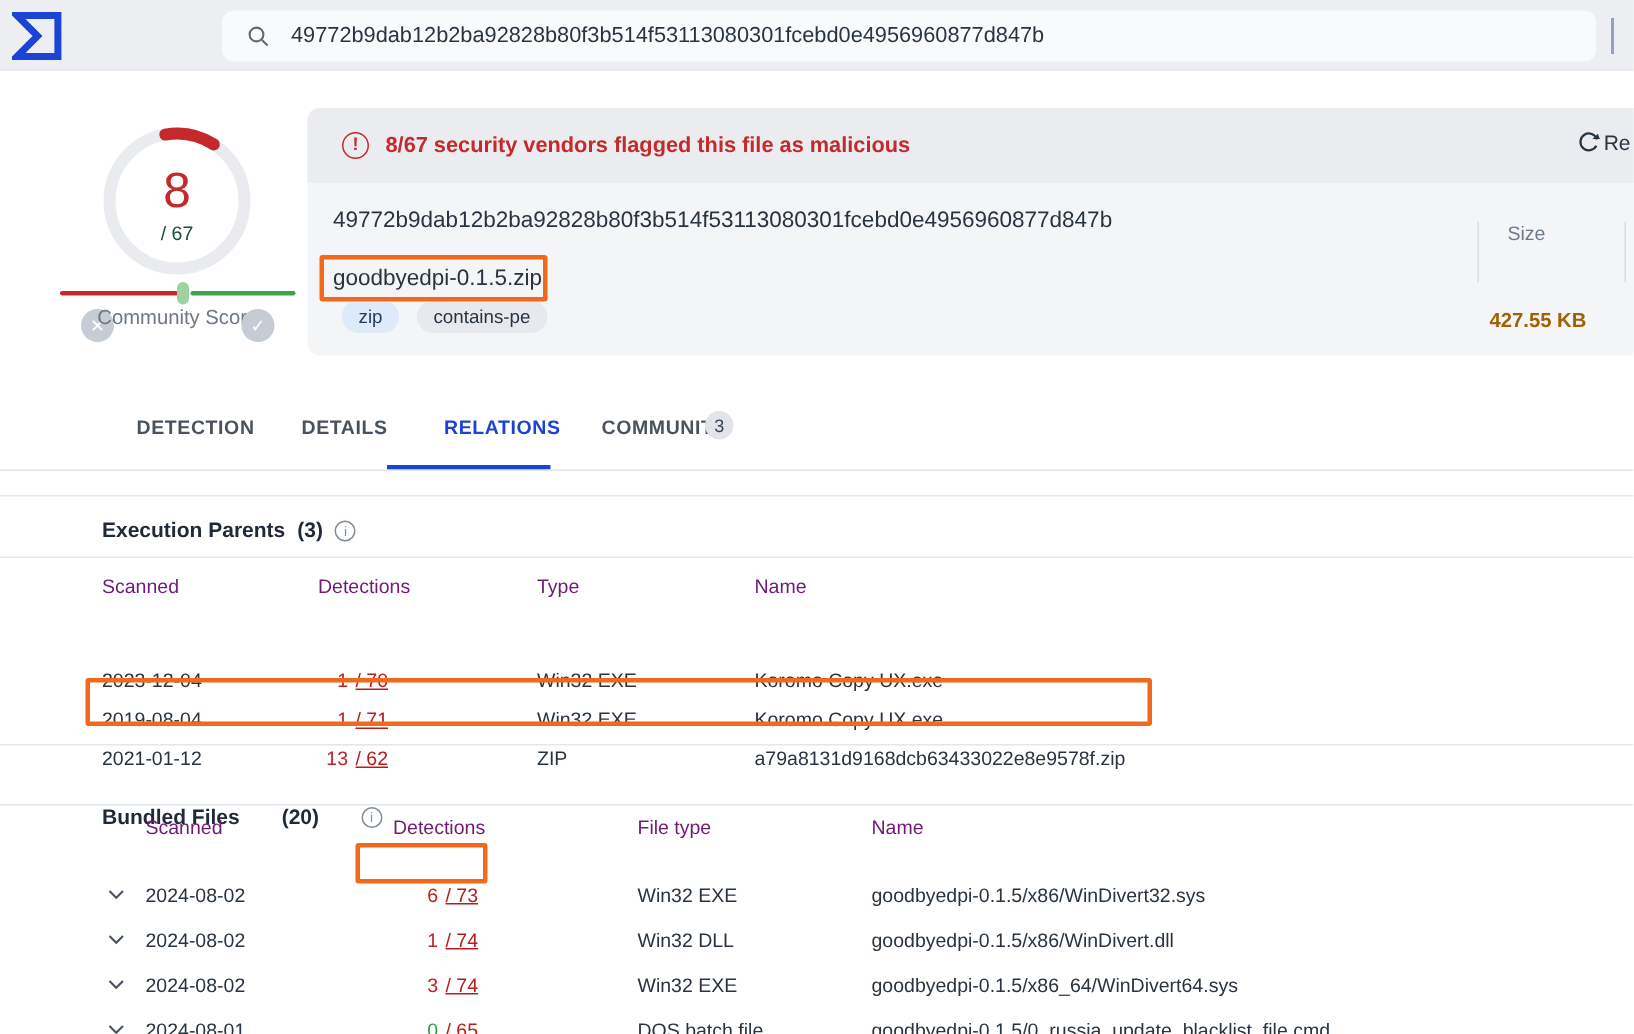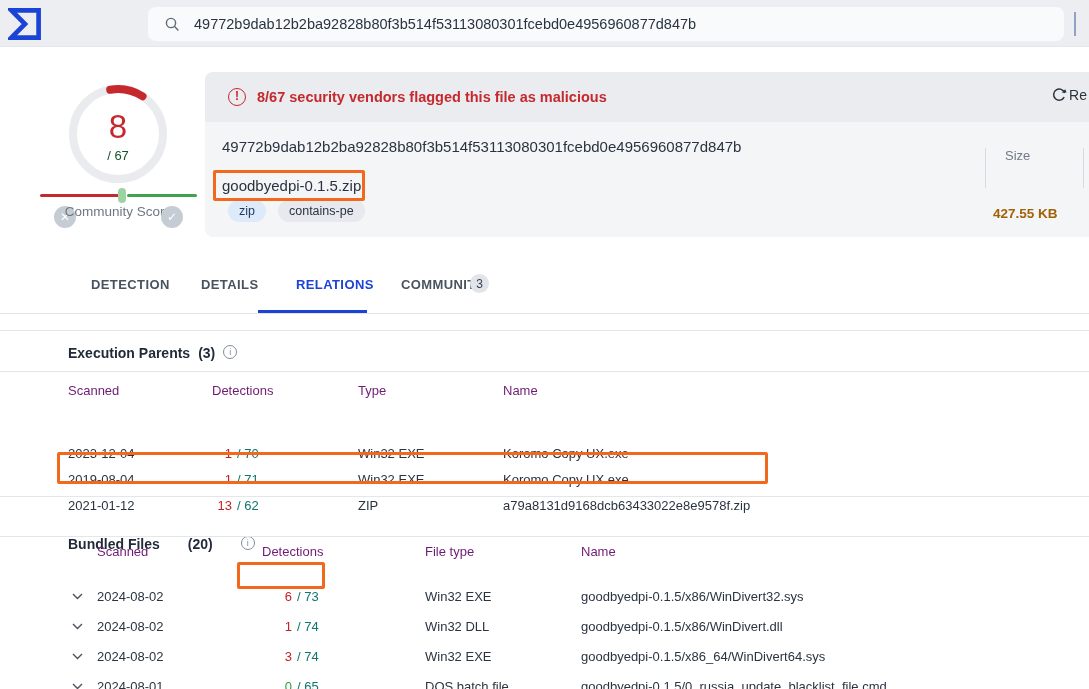--- a/index.html
+++ b/index.html
@@ -59,36 +59,36 @@
   .tabs-border { position:absolute; left:0; top:313px; width:1089px; height:1px; background:#e1e4e8; }
   .tab { position:absolute; top:277px; font-size:13px; font-weight:bold; letter-spacing:0.4px;
     color:#49535f; cursor:pointer;padding-left:16px; }
   .tab.active { color:#1b44d6; }
   .tab-underline { position:absolute; left:258px; top:310px; width:109px; height:3px; background:#1b44d6; }
   .tab-badge { position:absolute; left:470px; top:274px; width:19px; height:19px; border-radius:50%;
     background:#e1e4e9; font-size:12px; color:#3a4450; display:flex; align-items:center; justify-content:center; }
 
   
   .hline { position:absolute; left:0; width:1089px; height:1px; background:#e4e7ea; }
-  .sec-title { position:absolute; left:68px; display:flex; align-items:flex-start; gap:8px;
+  .sec-title { position:absolute; left:68px; display:flex; align-items:flex-end; gap:8px;
     font-size:14px; font-weight:bold; color:#1f2937; }
   .info-icon { width:14px; height:14px; border:1px solid #828c97; border-radius:50%;
     color:#828c97; font-size:9px; font-weight:normal; line-height:12px; text-align:center; }
 
   .grid-ep { position:absolute; left:68px; width:1021px; display:grid;
     grid-template-columns:144px 146px 145px 1fr; align-items:center; font-size:13px; }
   .grid-bf { position:absolute; left:68px; width:1021px; display:grid;
     grid-template-columns:29px 165px 163px 156px 1fr; align-items:center; font-size:13px; }
   .th { font-weight:normal; color:#701a75; }
   .row { height:26px;margin-top:36px; }
   .row-bf { height:30px;margin-top:21px; }
   .det-fl { display:inline-block; width:20px; text-align:right; color:#c02227; }
   .det-fl-bf { display:inline-block; width:30px; text-align:right; color:#c02227; }
   .det-zero { color:#2f9e44 !important; }
-  .det-rest { margin-left:5px; color:#0f766e; }
+  .det-rest { margin-left:5px; color:#b91c1c;text-decoration:underline; }
   .chev { width:11px; height:7px; margin-left:4px; }
   .cell-name, .cell-type, .cell-date { color:#2a3440; white-space:nowrap; }
 
   
   .anno { position:absolute; border:3px solid #f2691d; border-radius:2px; pointer-events:none; }
 </style>
 </head>
 <body>
 
 <div class="topbar">

